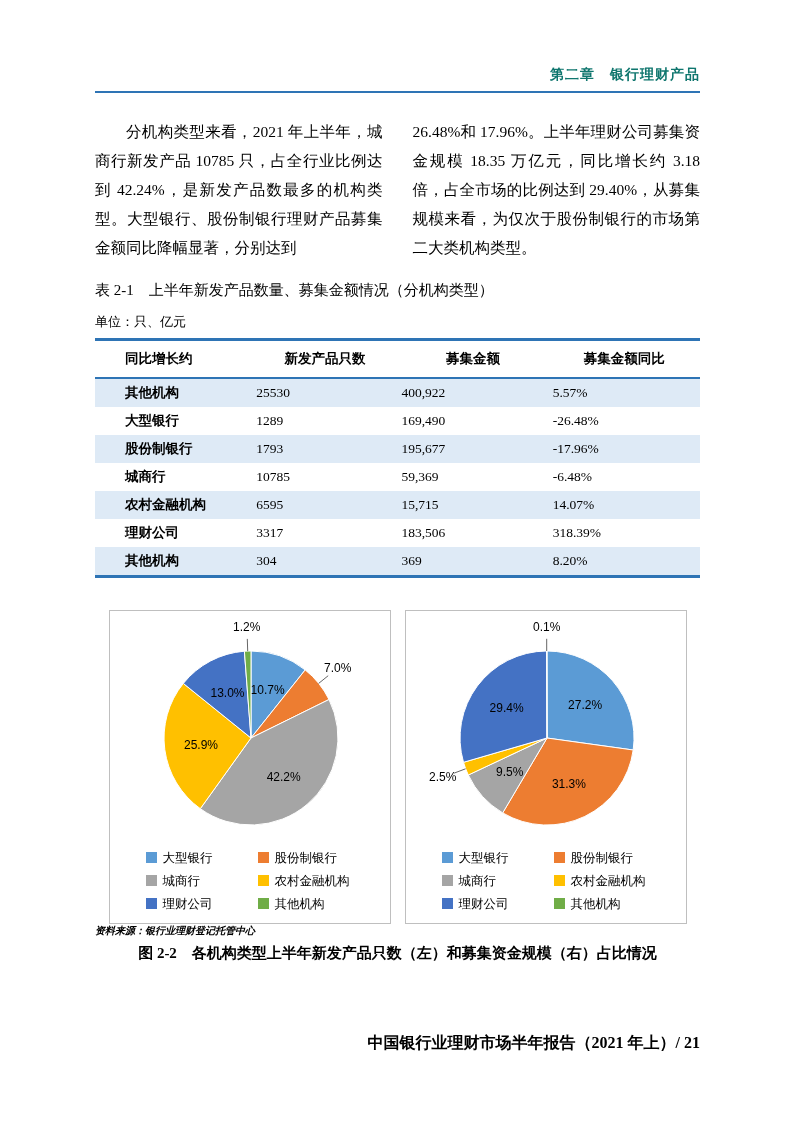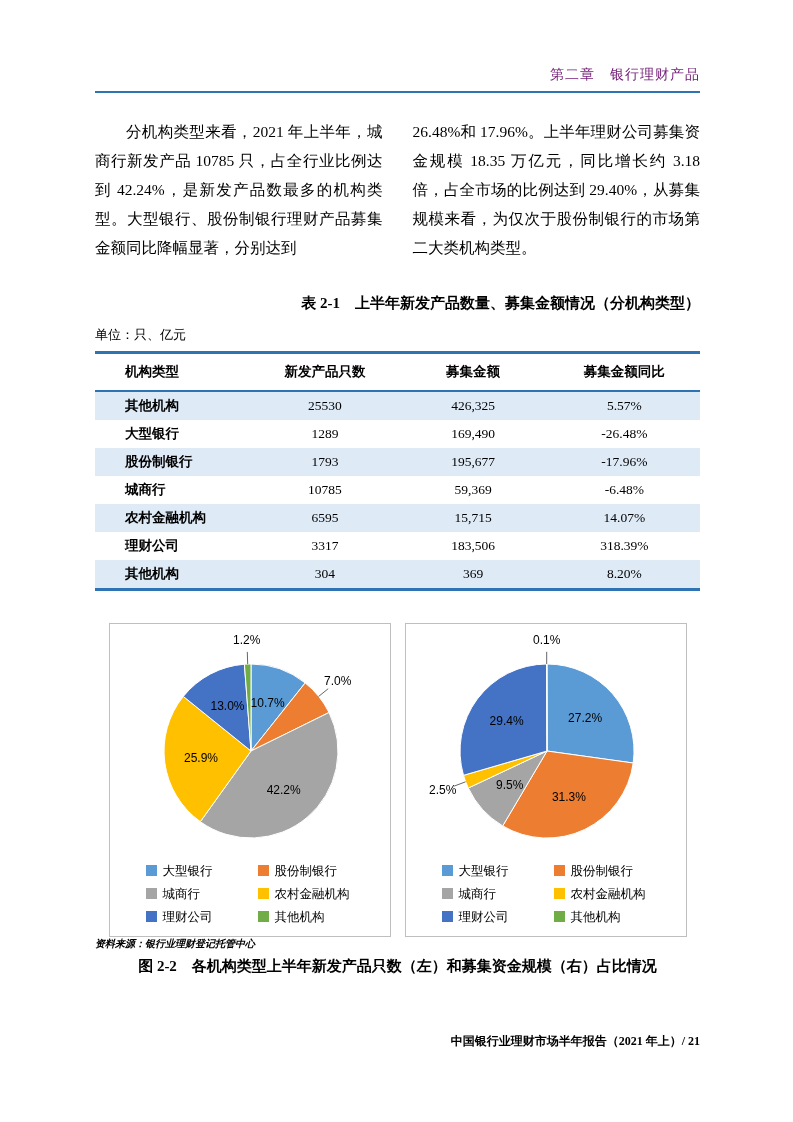--- a/index.html
+++ b/index.html
@@ -5,34 +5,34 @@
   html,body{margin:0;padding:0;background:#e8e8e8;}
   .page{
     width:793px;height:1122px;background:#ffffff;margin:0 auto;
     position:relative;box-sizing:border-box;
     padding:66px 93px 0 95px;
     font-family:"Liberation Serif","DejaVu Serif",serif;
     color:#000;
   }
   
   .chapter-header{
-    text-align:right;font-weight:normal;font-size:14px;color:#701a75;
+    text-align:right;font-weight:bold;font-size:14px;color:#0f766e;
     padding-bottom:7px;border-bottom:2px solid #2E74B5;letter-spacing:1px;
   }
   
   .body-cols{display:flex;gap:30px;margin-top:24px;}
   .body-col{flex:1;font-size:15.5px;line-height:29px;text-align:justify;}
   .body-col.first{text-indent:2em;}
   
-  .table-title{margin-top:32px;text-align:right;font-weight:bold;font-size:15px;}
+  .table-title{margin-top:19px;text-align:left;font-weight:normal;font-size:15px;}
   .unit-note{margin-top:13px;text-align:left;font-size:13px;}
   table.data{width:100%;border-collapse:collapse;margin-top:7px;font-size:13.5px;
     border-top:3px solid #2E74B5;border-bottom:3px solid #2E74B5;}
   table.data th{border-bottom:2px solid #2E74B5;padding:9px 4px;font-weight:bold;text-align:center;}
-  table.data td{padding:5px 4px;text-align:center;height:18px;}
+  table.data td{padding:5px 4px;text-align:left;height:18px;}
   table.data th:first-child,table.data td:first-child{text-align:left;padding-left:30px;width:26%;}
   table.data th:nth-child(2),table.data td:nth-child(2){width:24%;}
   table.data th:nth-child(3),table.data td:nth-child(3){width:25%;}
   table.data th:nth-child(4),table.data td:nth-child(4){width:25%;}
   table.data tbody tr:nth-child(odd){background:#DEEAF6;}
   table.data tbody td:first-child{font-weight:bold;}
   
   .charts-row{display:flex;justify-content:center;gap:14px;margin-top:32px;}
   .chart-box{width:282px;border:1px solid #BFBFBF;box-sizing:border-box;
     padding:8px 0 12px 0;background:#fff;}
@@ -40,52 +40,52 @@
   .chart-legend{
     display:grid;grid-template-columns:112px auto;row-gap:9px;
     padding-left:36px;margin-top:4px;
     font-family:"Liberation Sans","DejaVu Sans",sans-serif;font-size:12.5px;line-height:14px;
   }
   .legend-item{white-space:nowrap;}
   .legend-swatch{display:inline-block;width:11px;height:11px;margin-right:6px;vertical-align:-1px;}
   
   .source-note{margin-top:0;font-size:10px;font-weight:bold;font-style:italic;}
   .figure-caption{margin-top:6px;text-align:center;font-weight:bold;font-size:15px;}
-  .page-footer{position:absolute;right:93px;top:1033px;font-size:12px;font-weight:bold;}
+  .page-footer{position:absolute;right:93px;top:1033px;font-size:16px;font-weight:bold;}
   .pie-label{font-family:"Liberation Sans","DejaVu Sans",sans-serif;font-size:12px;fill:#000;}
 </style>
 </head>
 <body>
 
 <div class="page">
 
   <div class="chapter-header">第二章　银行理财产品</div>
 
   <div class="body-cols">
     <div class="body-col first">分机构类型来看，2021 年上半年，城商行新发产品 10785 只，占全行业比例达到 42.24%，是新发产品数最多的机构类型。大型银行、股份制银行理财产品募集金额同比降幅显著，分别达到</div>
     <div class="body-col">26.48%和 17.96%。上半年理财公司募集资金规模 18.35 万亿元，同比增长约 3.18 倍，占全市场的比例达到 29.40%，从募集规模来看，为仅次于股份制银行的市场第二大类机构类型。</div>
   </div>
 
   <div class="table-title">表 2-1　上半年新发产品数量、募集金额情况（分机构类型）</div>
   <div class="unit-note">单位：只、亿元</div>
 
   <table class="data">
     <thead>
       <tr>
-          <th>机构类型</th>
+          <th>同比增长约</th>
           <th>新发产品只数</th>
           <th>募集金额</th>
           <th>募集金额同比</th>
         </tr>
     </thead>
     <tbody>
         <tr>
           <td>其他机构</td>
           <td>25530</td>
-          <td>426,325</td>
+          <td>400,922</td>
           <td>5.57%</td>
         </tr>
         <tr>
           <td>大型银行</td>
           <td>1289</td>
           <td>169,490</td>
           <td>-26.48%</td>
         </tr>
         <tr>
           <td>股份制银行</td>

